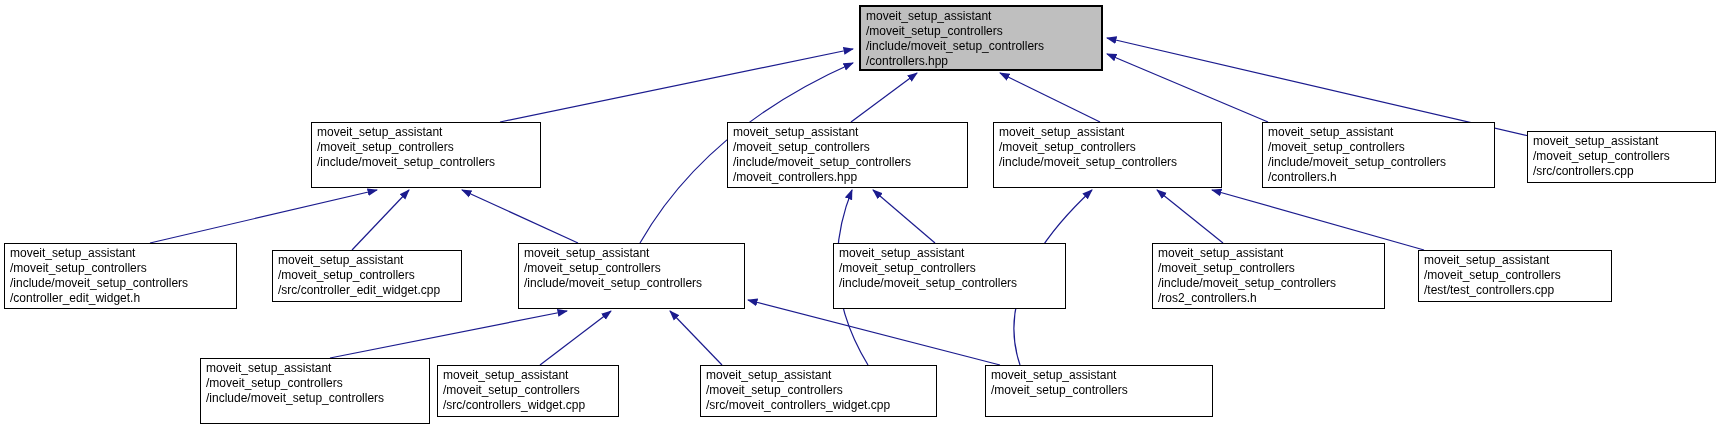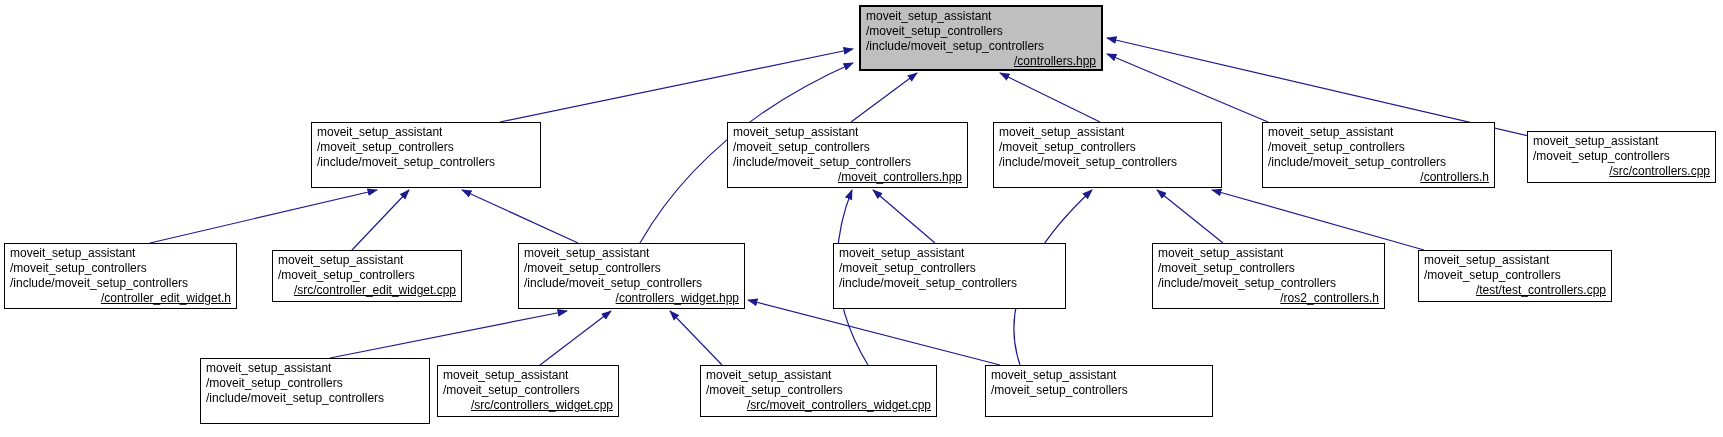--- a/index.html
+++ b/index.html
@@ -21,21 +21,21 @@
     line-height:15px;
     padding:2px 5px;
     white-space:nowrap;
     cursor:pointer;
   }
   .node.root{
     background:#bfbfbf;
     border:2px solid #000000;
   }
   .node .ln{text-align:left;}
-  .node .ln.last{text-align:right;text-decoration:underline;}
+  .node .ln.last{text-align:left;}
 </style>
 </head>
 <body>
 
 <div id="stage">
   <svg id="edges" viewBox="0 0 1723 437" xmlns="http://www.w3.org/2000/svg">
     <defs>
       <marker id="arrow" markerWidth="11" markerHeight="9" refX="9.5" refY="4.5" orient="auto" markerUnits="userSpaceOnUse">
         <path d="M0,0.6 L10.5,4.5 L0,8.4 z" fill="#1b1b8e"></path>
       </marker>
@@ -103,21 +103,20 @@
       </div>
       <div class="node" style="left: 272px; top: 250px; width: 190px; height: 52px;">
         <div class="ln">moveit_setup_assistant</div>
         <div class="ln">/moveit_setup_controllers</div>
         <div class="ln last">/src/controller_edit_widget.cpp</div>
       </div>
       <div class="node" style="left: 518px; top: 243px; width: 227px; height: 66px;">
         <div class="ln">moveit_setup_assistant</div>
         <div class="ln">/moveit_setup_controllers</div>
         <div class="ln">/include/moveit_setup_controllers</div>
-        <div class="ln last">/controllers_widget.hpp</div>
       </div>
       <div class="node" style="left: 833px; top: 243px; width: 233px; height: 66px;">
         <div class="ln">moveit_setup_assistant</div>
         <div class="ln">/moveit_setup_controllers</div>
         <div class="ln">/include/moveit_setup_controllers</div>
       </div>
       <div class="node" style="left: 1152px; top: 243px; width: 233px; height: 66px;">
         <div class="ln">moveit_setup_assistant</div>
         <div class="ln">/moveit_setup_controllers</div>
         <div class="ln">/include/moveit_setup_controllers</div>

